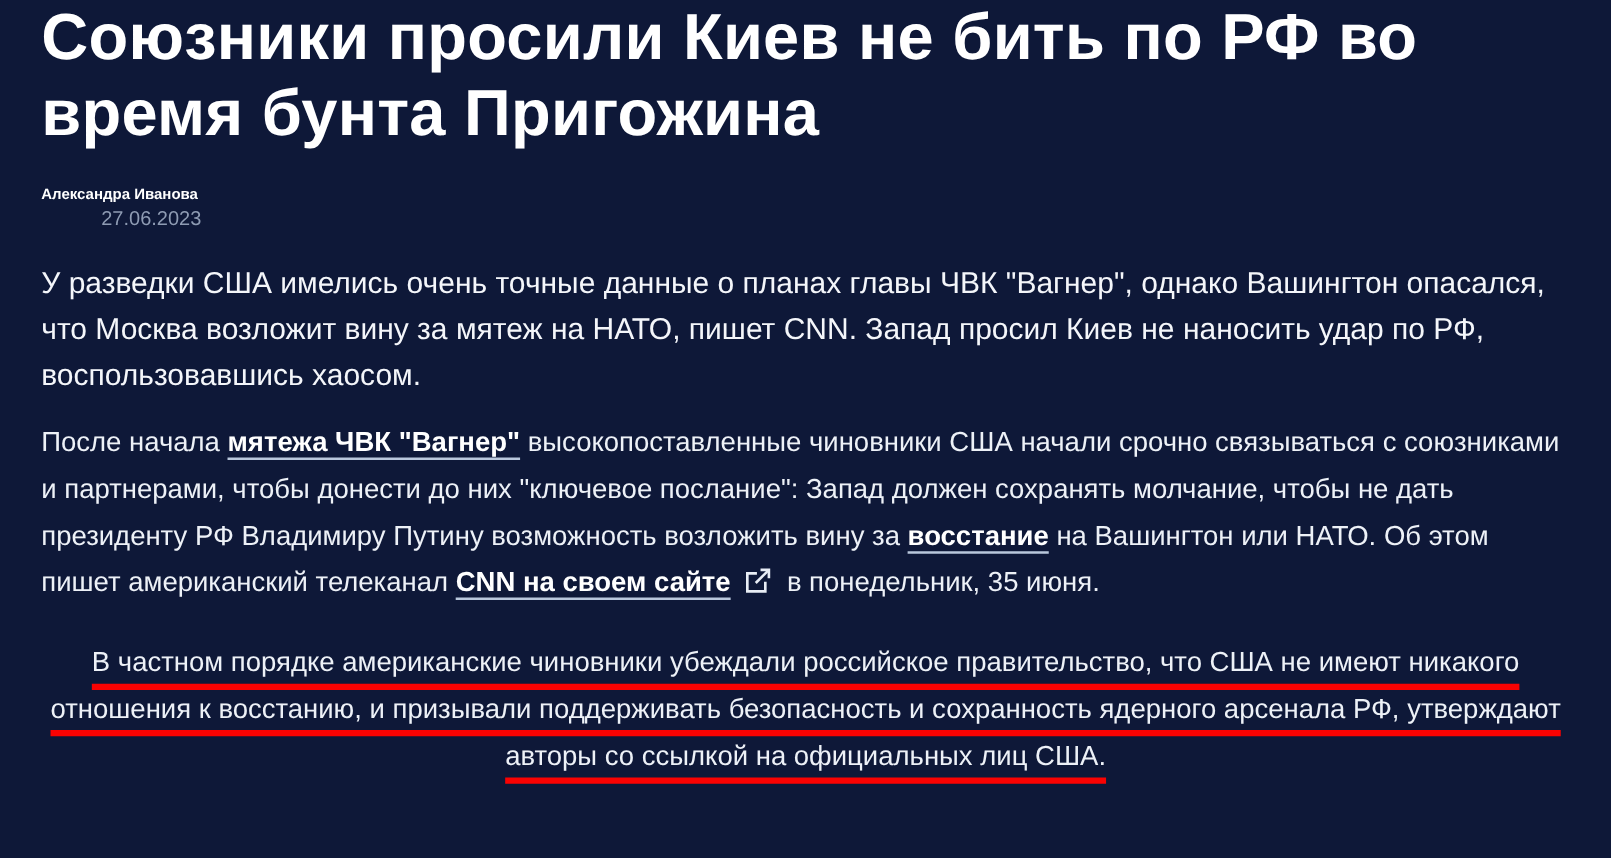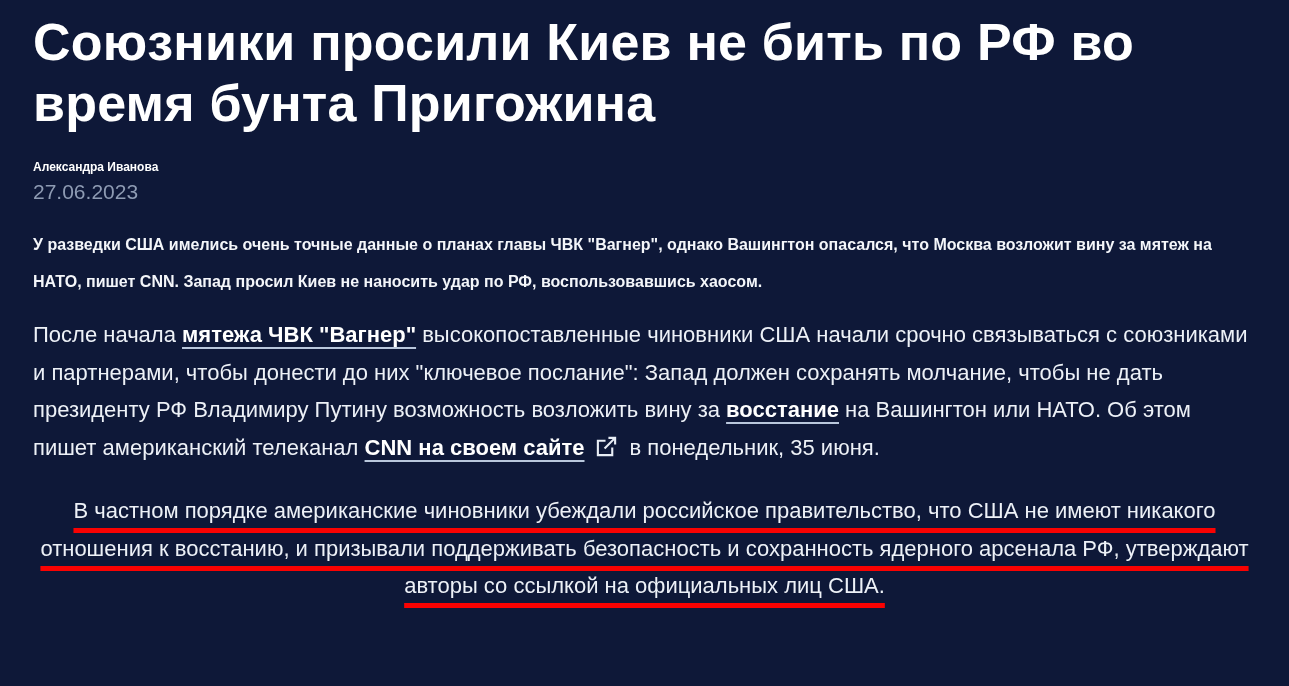--- a/index.html
+++ b/index.html
@@ -13,21 +13,21 @@
   html, body { margin: 0; padding: 0; }
   body {
     width: 1289px;
     height: 686px;
     overflow: hidden;
     background: var(--background);
     color: var(--text);
     font-family: "Liberation Sans", "DejaVu Sans", sans-serif;
   }
   .article {
-    padding: 12px 33px 20px 33px;
+    padding: 0 33px 20px 33px;
   }
   .article h1 {
     margin: 0;
     max-width: 1200px;
     font-size: 52px;
     line-height: 1.165;
     font-weight: 700;
     letter-spacing: 0.2px;
     color: var(--text);
   }
@@ -35,30 +35,31 @@
     margin-top: 27px;
   }
   .author {
     font-size: 12px;
     font-weight: 700;
     line-height: 1.25;
     color: var(--text);
   }
   .date {
     margin-top: 3px;
-    font-size: 21px;
+    font-size: 16px;
     line-height: 1.3;
     font-weight: 400;
     color: var(--muted);
+    margin-left: 48px;
   }
   p.lead {
     margin: 21px 0 0;
-    font-size: 16px;
+    font-size: 24px;
     line-height: 37px;
-    font-weight: 700;
+    font-weight: 400;
     color: #F4F6FA;
   }
   p.body-p {
     margin: 16px 0 0;
     font-size: 22px;
     line-height: 37.5px;
     font-weight: 400;
     color: #EDF1F7;
   }
   p.highlight {

